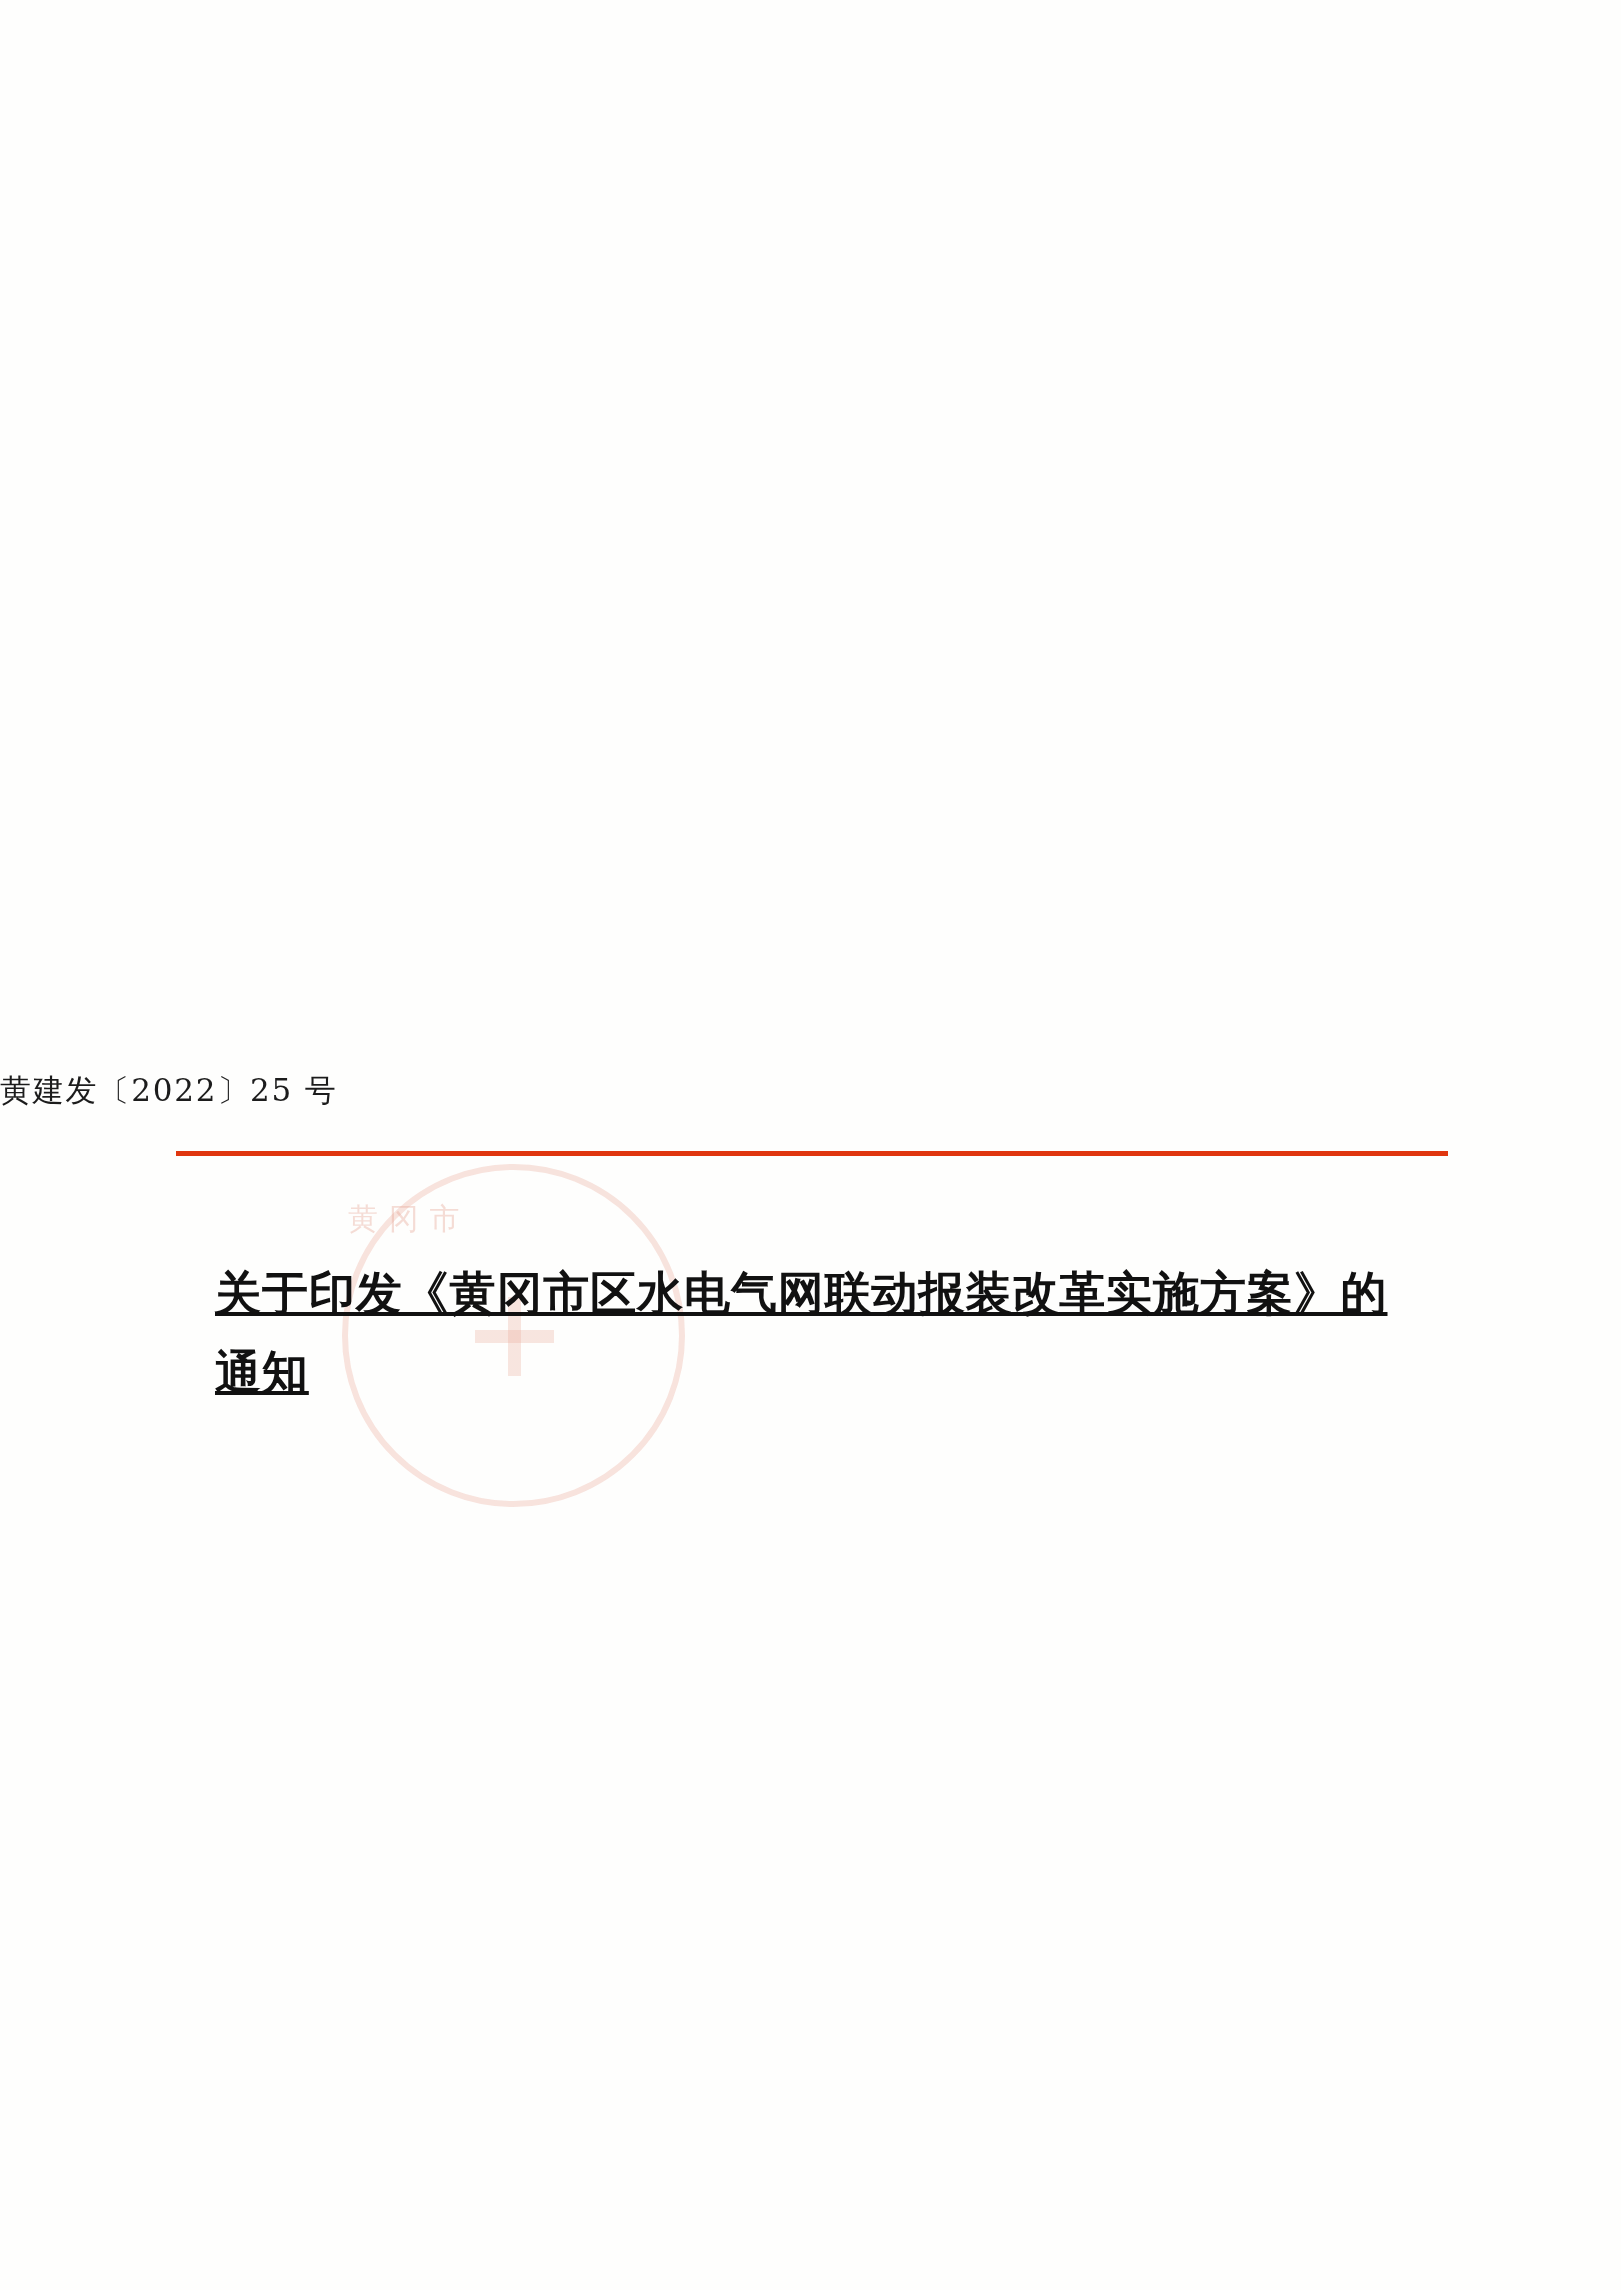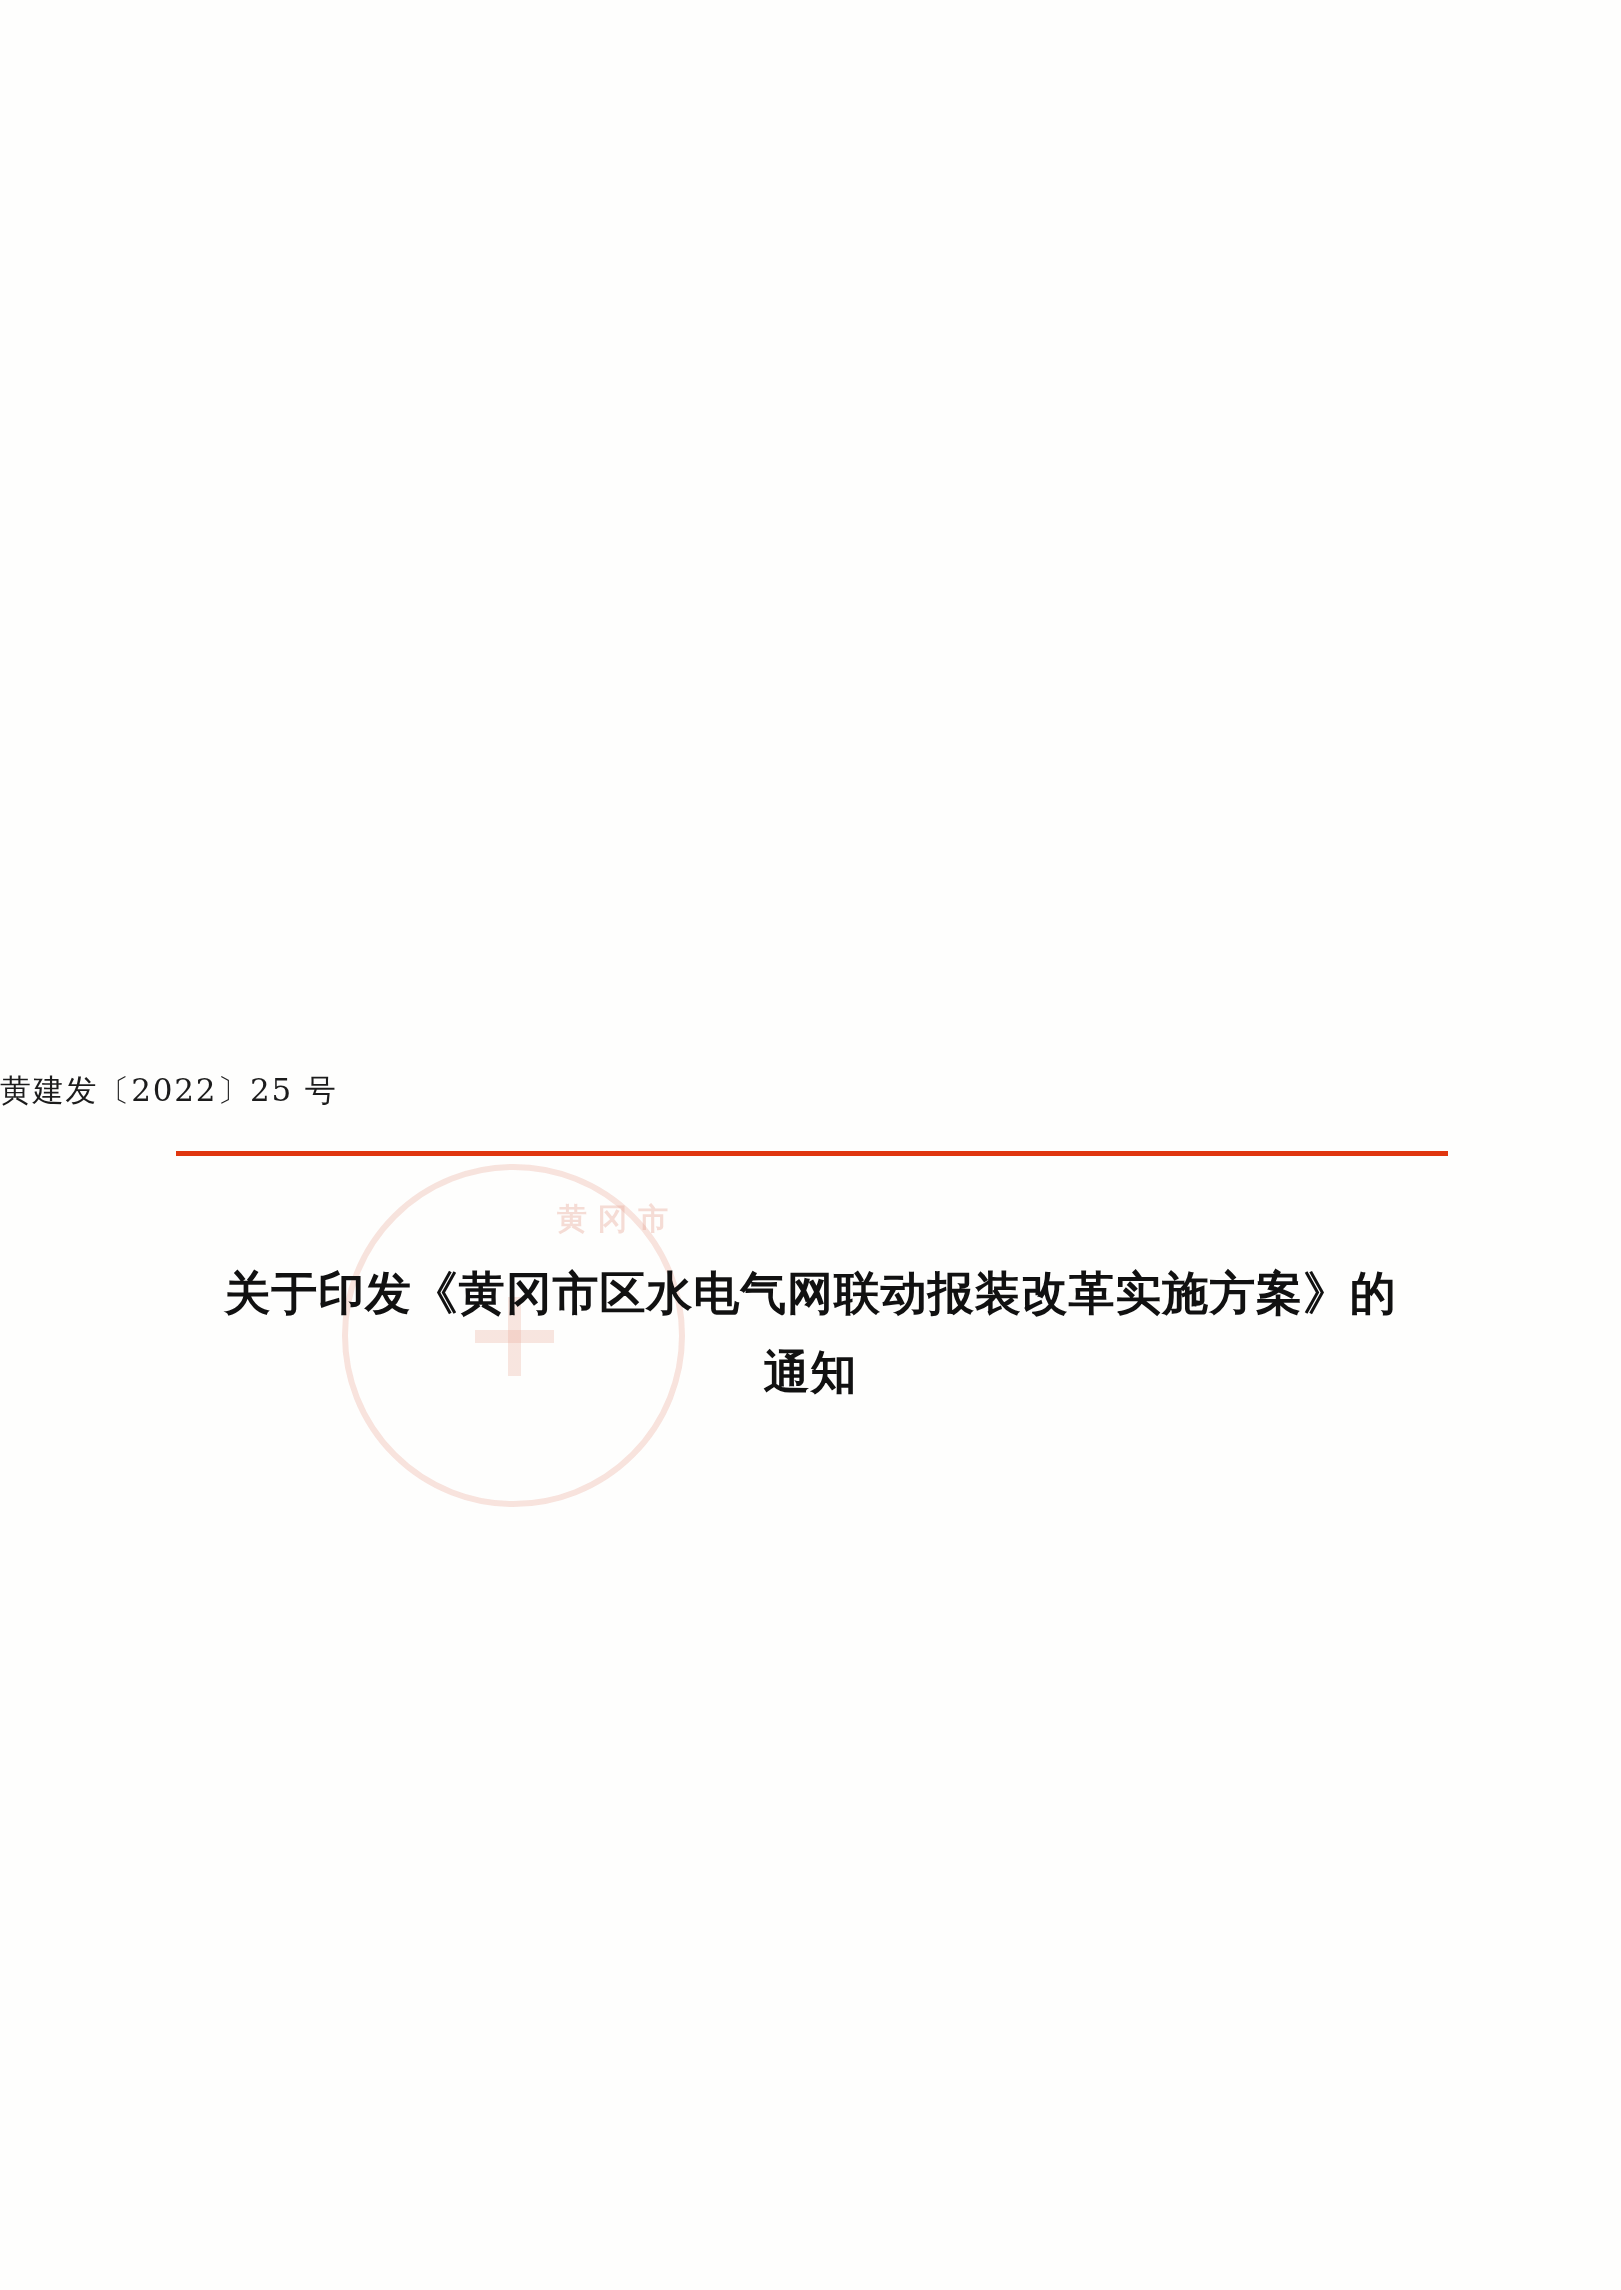--- a/index.html
+++ b/index.html
@@ -109,40 +109,40 @@
     height: 79px;
     margin: -39px 0 0 -39px;
     background:
       linear-gradient(0deg, transparent 42%, rgba(214,90,60,0.28) 42%, rgba(214,90,60,0.28) 58%, transparent 58%),
       linear-gradient(90deg, transparent 42%, rgba(214,90,60,0.28) 42%, rgba(214,90,60,0.28) 58%, transparent 58%);
   }
   .seal-text {
     position: absolute;
     left: 0; right: 0;
     top: 29px;
-    text-align: right;
+    text-align: left;
     color: rgba(205, 80, 50, 0.35);
     font-size: 30px;
     letter-spacing: 10.7px;
-    font-weight: 700;
+    font-weight: 400;
   }
 
   
   .doc-title {
     position: absolute;
     top: 1254px;
     left: 215px;
     width: 1191px;
-    text-align: center;
     font-family: "DejaVu Serif", "Liberation Serif", serif;
     font-weight: 700;
     font-size: 46px;
     line-height: 79px;
     letter-spacing: 0.9px;
     color: #111;
+    text-decoration: underline;
   }
 
   
   .body-text {
     position: absolute;
     top: 1496px;
     left: 202px;
     width: 1218px;
     font-family: "DejaVu Serif", "Liberation Serif", serif;
     font-size: 36px;

